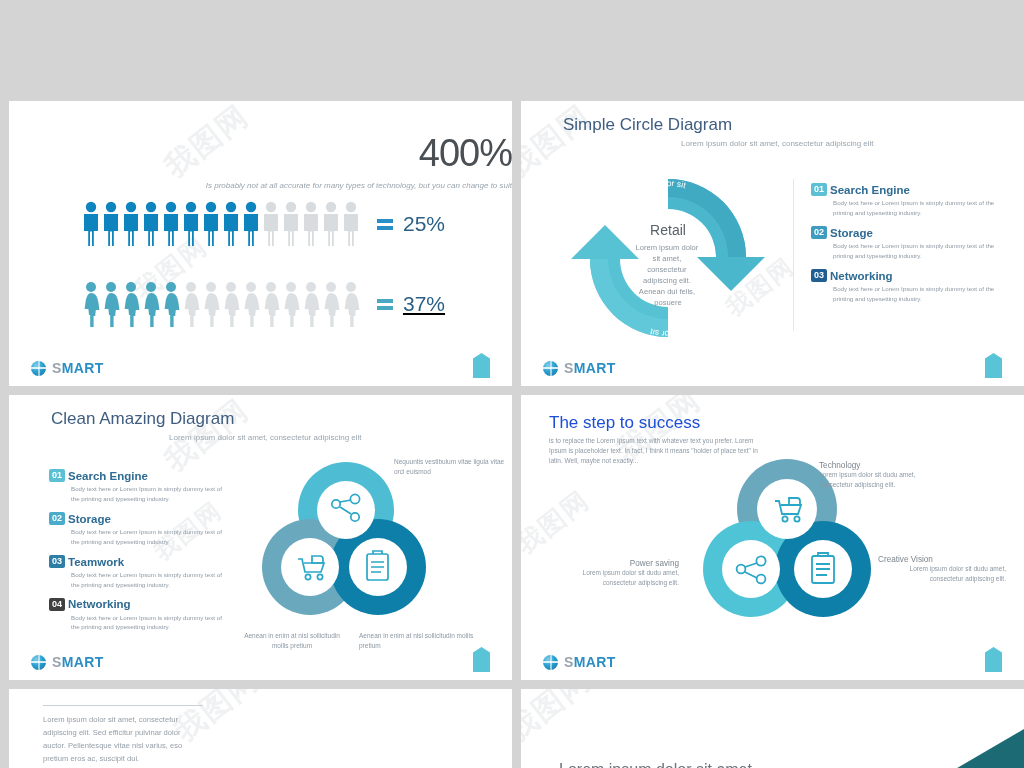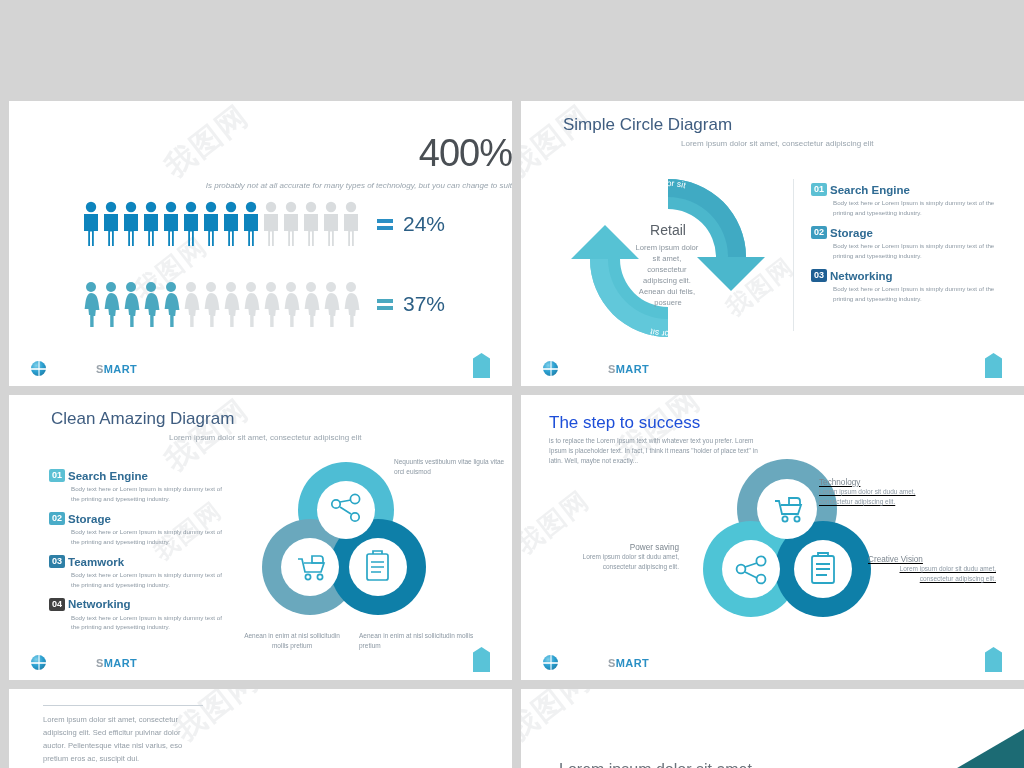--- a/index.html
+++ b/index.html
@@ -49,21 +49,21 @@
     position: relative; box-shadow: 0 0 0 1px rgba(255,255,255,.6);
   }
   .globe::before {
     content: ""; position: absolute; left: 0; top: 6.5px;
     width: 15px; height: 2px; background: rgba(255,255,255,.8);
   }
   .globe::after {
     content: ""; position: absolute; left: 6.5px; top: 0;
     width: 2px; height: 15px; background: rgba(255,255,255,.55);
   }
-  .brand-text { font-size: 11px; font-weight: bold; letter-spacing: .4px; margin-left: 44px; }
+  .brand-text { font-size: 14px; font-weight: bold; letter-spacing: .4px; }
   .brand-text .s { color: #9aa3ab; }
   .brand-text .mart { color: #2a8fc4; }
 
   
   .bookmark {
     position: absolute; right: 22px; bottom: 8px;
     width: 17px; height: 25px; background: #59c3d8;
     clip-path: polygon(0 22%, 50% 0, 100% 22%, 100% 100%, 0 100%);
   }
 
@@ -250,24 +250,24 @@
                 <circle cx="10" cy="6" r="5.2"></circle>
                 <path d="M3 13h14v17h-4.2v15H11V30.5H9V45H7.2V30H3z"></path>
               </g>
           </g>
         </g>
       </svg>
       <span class="eqsign">
           <i></i>
           <i></i>
         </span>
-      <span class="pct">24%</span>
-    </div>
-
-    <div class="pictorow" style="position:absolute; left:72px; top:180px;">
+      <span class="pct">25%</span>
+    </div>
+
+    <div class="pictorow" style="position:absolute; left:72px; top:180px;text-decoration:underline;">
       <svg width="282" height="46" viewBox="0 0 282 46">
         <g fill="#4aa8c0">
           <g transform="translate(0,0)">
               <circle cx="10" cy="6" r="5"></circle>
               <path d="M10 12c4.6 0 6.4 3.4 7.4 9.6l1 7.4h-3.6l-.6 6h-1.6v12h-1.8V35H11v11H9.2V34H8l-.6-6H3.6l1-7.4C5.6 15.4 7.4 12 10 12z"></path>
             </g>
           <g transform="translate(20,0)">
               <circle cx="10" cy="6" r="5"></circle>
               <path d="M10 12c4.6 0 6.4 3.4 7.4 9.6l1 7.4h-3.6l-.6 6h-1.6v12h-1.8V35H11v11H9.2V34H8l-.6-6H3.6l1-7.4C5.6 15.4 7.4 12 10 12z"></path>
             </g>
@@ -512,29 +512,29 @@
           <circle cx="72" cy="122" r="4.4"></circle>
         <path d="M56 110l12-4M56 115l12 6"></path>
       </g>
       <g fill="none" stroke="#2aa6c6" stroke-width="1.8">
         <rect x="123" y="99" width="22" height="27" rx="2"></rect>
         <path d="M129 99v-3h10v3"></path>
           <path d="M127 107h14M127 112h14M127 118h11"></path>
       </g>
     </svg>
 
-    <div style="position:absolute; left:298px; top:83px; width:125px;text-decoration:underline;">
+    <div style="position:absolute; left:298px; top:66px; width:125px;">
       <div style="font-size:8.2px; color:#7c868f;">Technology</div>
       <div class="body-s">Lorem ipsum dolor sit dudu amet, consectetur adipiscing elit.</div>
     </div>
-    <div style="position:absolute; left:28px; top:148px; width:130px; text-align:right;">
+    <div style="position:absolute; left:28px; top:164px; width:130px; text-align:right;">
       <div style="font-size:8.2px; color:#7c868f;">Power saving</div>
       <div class="body-s">Lorem ipsum dolor sit dudu amet, consectetur adipiscing elit.</div>
     </div>
-    <div style="position:absolute; left:347px; top:160px; width:128px;text-decoration:underline;">
+    <div style="position:absolute; left:357px; top:160px; width:128px;">
       <div style="font-size:8.2px; color:#7c868f;">Creative Vision</div>
       <div class="body-s" style="text-align:right;">Lorem ipsum dolor sit dudu amet, consectetur adipiscing elit.</div>
     </div>
 
     <div class="brand">
       <span class="globe"></span>
       <span class="brand-text">
         <span class="s">S</span><span class="mart">MART</span>
       </span>
     </div>

